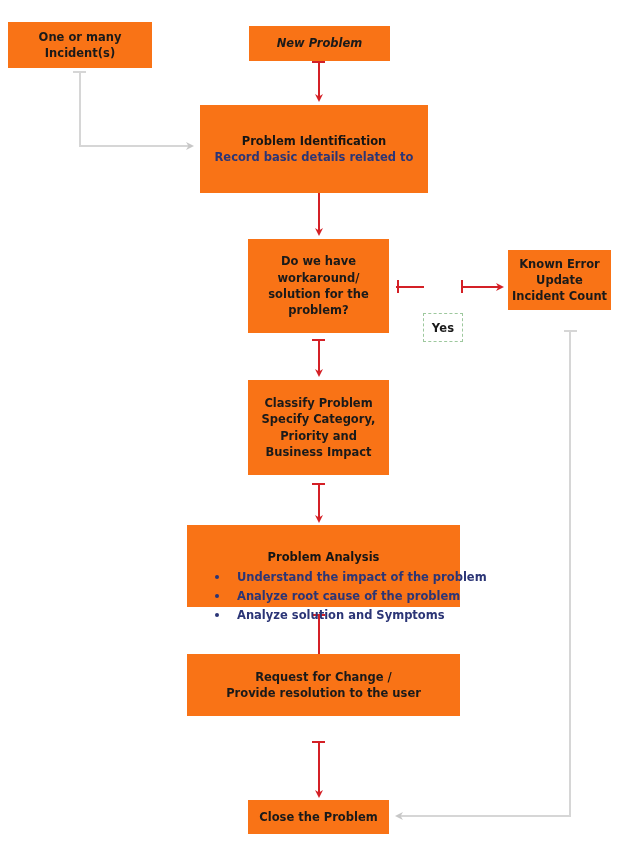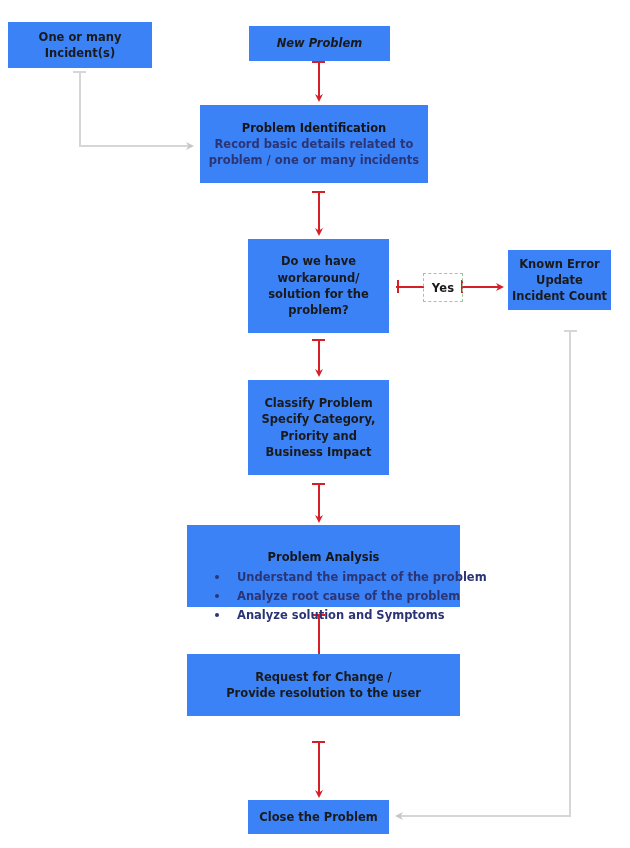--- a/index.html
+++ b/index.html
@@ -13,21 +13,21 @@
   }
   #canvas {
     position: relative;
     width: 630px;
     height: 848px;
     background: #ffffff;
     overflow: hidden;
   }
   .node {
     position: absolute;
-    background: #3b82f6;
+    background: #f97316;
     box-sizing: border-box;
     display: flex;
     flex-direction: column;
     align-items: center;
     justify-content: center;
     text-align: center;
     color: #1a1a1a;
     font-weight: bold;
     font-size: 11.5px;
     line-height: 1.42;
@@ -87,20 +87,21 @@
     box-sizing: border-box;
     border: 1px dashed #9dc89d;
     background: transparent;
     color: #1a1a1a;
     font-size: 11.5px;
     font-weight: bold;
     display: flex;
     align-items: center;
     justify-content: center;
     letter-spacing: 0.2px;
+    margin-top: 40px;
   }
 </style>
 </head>
 <body>
 
 <div id="canvas">
 
   <svg id="wires" viewBox="0 0 630 848" width="630" height="848" xmlns="http://www.w3.org/2000/svg">
     <defs>
       <marker id="ah-red" markerWidth="10" markerHeight="10" refX="5" refY="5" orient="auto" markerUnits="userSpaceOnUse">
@@ -164,24 +165,23 @@
 
   <div class="node" style="left:8px; top:22px; width:144px; height:46px;">
     <div class="line">One or many</div>
     <div class="line">Incident(s)</div>
   </div>
 
   <div class="node" style="left:249px; top:26px; width:141px; height:35px;font-style:italic;">
     <div class="line">New Problem</div>
   </div>
 
-  <div class="node" style="left:200px; top:105px; width:228px; height:78px;">
+  <div class="node" style="left:200px; top:105px; width:228px; height:88px;">
     <div class="title">Problem Identification</div>
     <div class="sub line">Record basic details related to</div>
-    <div class="sub line">problem / one or many incidents</div>
   </div>
 
   <div class="node" style="left:248px; top:239px; width:141px; height:94px;">
     <div class="line">Do we have</div>
     <div class="line">workaround/</div>
     <div class="line">solution for the</div>
     <div class="line">problem?</div>
   </div>
 
   <div class="yes-chip" style="left:423px; top:273px; width:40px; height:29px;">

